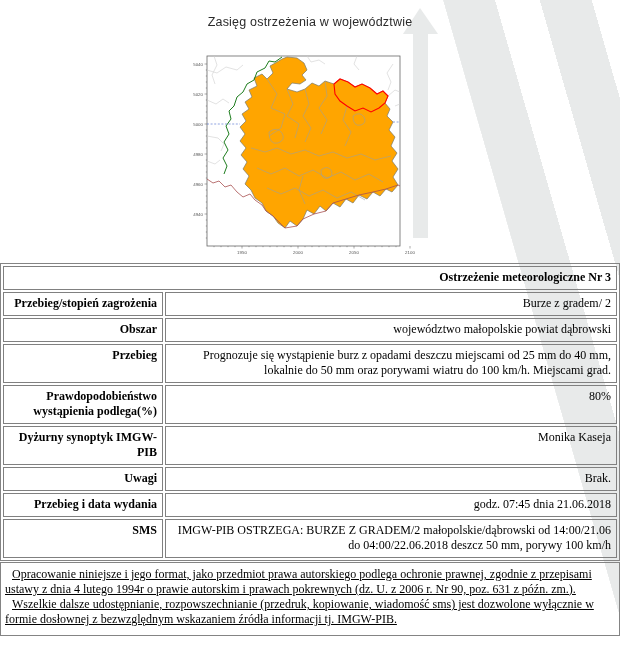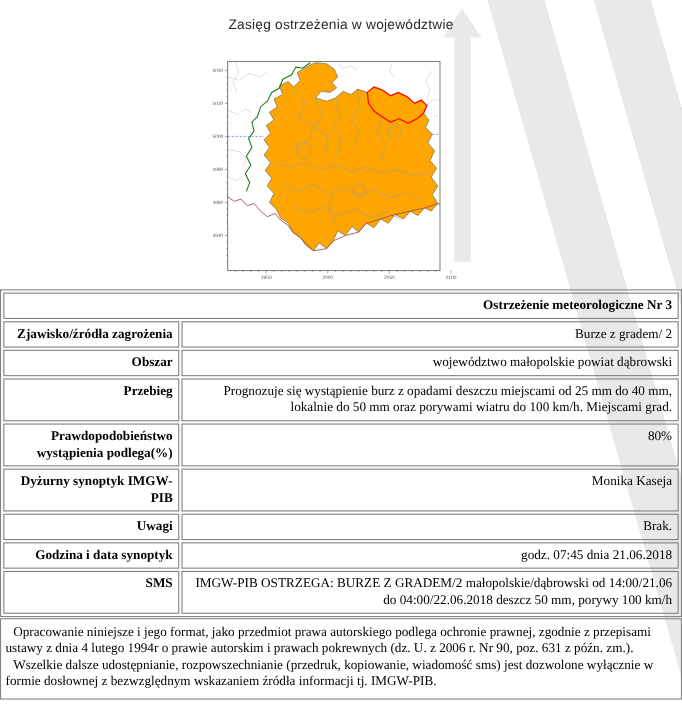--- a/index.html
+++ b/index.html
@@ -47,21 +47,21 @@
   }
   td.lbl { font-weight: bold; width: 148px; }
   td.val {}
 
   .footer-note {
     margin-top: 1px; border: 1px solid #848484;
     font-family: "Liberation Serif", serif;
     font-size: 12px; line-height: 1.25; color: #000;
     padding: 4px 5px 8px 4px; box-sizing: border-box; width: 620px;
   }
-  .footer-note p { margin: 0; text-indent: 7px; }
+  .footer-note p { margin: 0; text-indent: 7px; text-decoration: underline; }
 
   .axis-label { font-family: "Liberation Sans", sans-serif; font-size: 4.4px; fill: #555; }
 </style>
 </head>
 <body>
 
 <div id="watermark">
   <div class="wm-stripes"></div>
   <svg class="wm-arrow" width="44" height="236" viewBox="0 0 44 236">
     <polygon points="18,2 36,28 1,28" fill="#e8eaea"></polygon>
@@ -200,21 +200,21 @@
       </svg>
     </div>
   </div>
 
   <table class="warning">
     <tbody>
       <tr>
         <td class="hdr" colspan="2">Ostrzeżenie meteorologiczne Nr 3</td>
       </tr>
       <tr>
-        <td class="lbl">Zjawisko/źródła zagrożenia</td>
+        <td class="lbl">Przebieg/stopień zagrożenia</td>
         <td class="val">Burze z gradem/ 2</td>
       </tr>
       <tr>
         <td class="lbl">Obszar</td>
         <td class="val">województwo małopolskie powiat dąbrowski</td>
       </tr>
       <tr>
         <td class="lbl">Przebieg</td>
         <td class="val">Prognozuje się wystąpienie burz z opadami deszczu miejscami od 25 mm do 40 mm, lokalnie do 50 mm oraz porywami wiatru do 100 km/h. Miejscami grad.</td>
       </tr>
@@ -224,21 +224,21 @@
       </tr>
       <tr>
         <td class="lbl">Dyżurny synoptyk IMGW-PIB</td>
         <td class="val">Monika Kaseja</td>
       </tr>
       <tr>
         <td class="lbl">Uwagi</td>
         <td class="val">Brak.</td>
       </tr>
       <tr>
-        <td class="lbl">Godzina i data synoptyk</td>
+        <td class="lbl">Przebieg i data wydania</td>
         <td class="val">godz. 07:45 dnia 21.06.2018</td>
       </tr>
       <tr>
         <td class="lbl">SMS</td>
         <td class="val">IMGW-PIB OSTRZEGA: BURZE Z GRADEM/2 małopolskie/dąbrowski od 14:00/21.06 do 04:00/22.06.2018 deszcz 50 mm, porywy 100 km/h</td>
       </tr>
     </tbody>
   </table>
 
   <div class="footer-note">

